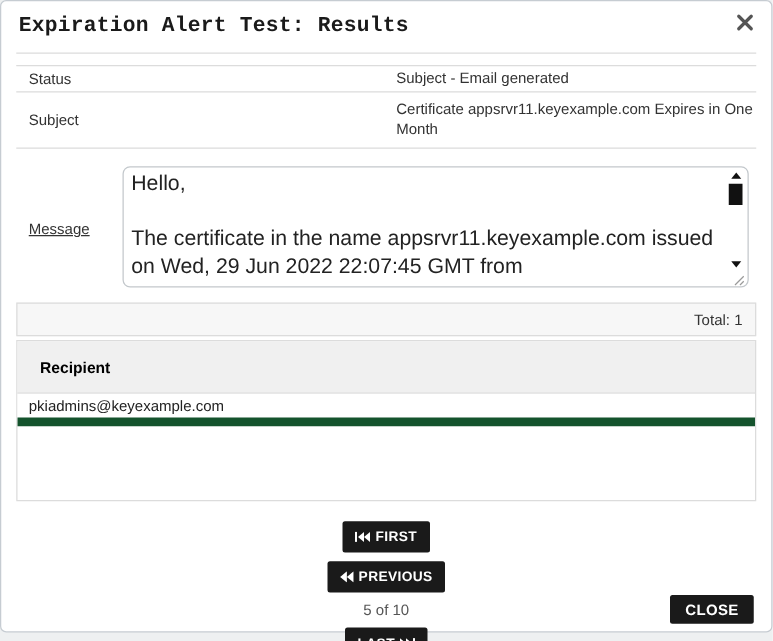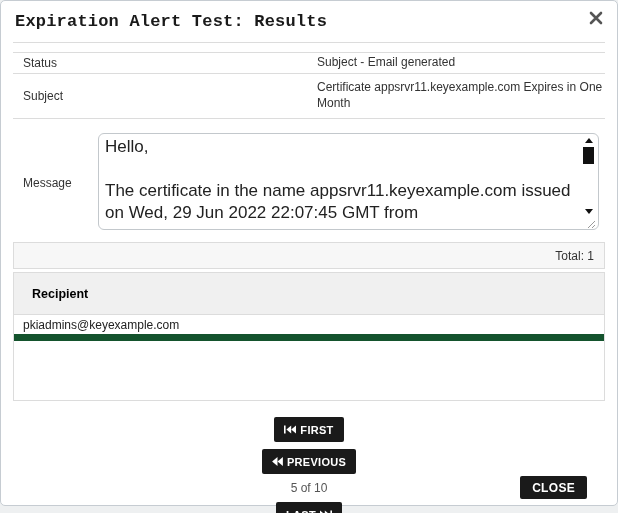--- a/index.html
+++ b/index.html
@@ -34,21 +34,21 @@
   .details { margin: 9px 12px 0 12px; font-size: 12px; color: #333; }
   .drow { display: flex; border-top: 1px solid #dcdcdc; align-items: center; }
   .drow:last-child { border-bottom: none; }
   .drow.bordered-bottom { border-bottom: 1px solid #dcdcdc; }
   .dlabel { width: 304px; padding: 4px 6px 4px 10px; flex: none; }
   .dvalue { flex: 1; padding: 4px 2px 4px 0; line-height: 1.3; }
   .drow-status  { height: 21px; align-items: center; }
   .drow-status .dlabel, .drow-status .dvalue { padding-top: 0; padding-bottom: 0; }
   .drow-subject { padding: 2px 0 3px 0; }
   .drow-message { border-top: 1px solid #dcdcdc; padding: 14px 0 0 0; }
-  .mlabel { width: 85px; flex: none; padding: 3px 0 0 10px; }
+  .mlabel { width: 85px; flex: none; padding: 3px 0 0 10px; text-decoration: underline; }
 
   
   .msgbox {
     position: relative; flex: 1; height: 97px;
     border: 1px solid #c3c8cc; border-radius: 6px;
     background: #fff; margin-right: 6px;
   }
   .msgtext {
     position: absolute; left: 6px; right: 22px; top: 2px; bottom: 4px;
     overflow: hidden;
@@ -99,21 +99,21 @@
     display: inline-flex; align-items: center; gap: 4px;
     background: #1a1a1a; color: #fff;
     border: none; border-radius: 2px;
     font-family: "Liberation Sans", sans-serif;
     font-size: 11px; font-weight: bold; letter-spacing: 0.3px;
     height: 25px; padding: 0 10px; cursor: pointer;
   }
   .page-status { color: #555; font-size: 12px; padding: 0 2px; }
 
   
-  .footer { position: absolute; right: 30px; bottom: 6px; }
+  .footer { position: absolute; right: 14px; bottom: 6px; }
   .close-btn {
     background: #1a1a1a; color: #fff; border: none; border-radius: 2px;
     font-family: "Liberation Sans", sans-serif;
     font-size: 12px; font-weight: bold; letter-spacing: 0.3px;
     height: 23px; padding: 0 12px; cursor: pointer;
   }
 </style>
 </head>
 <body>
 

